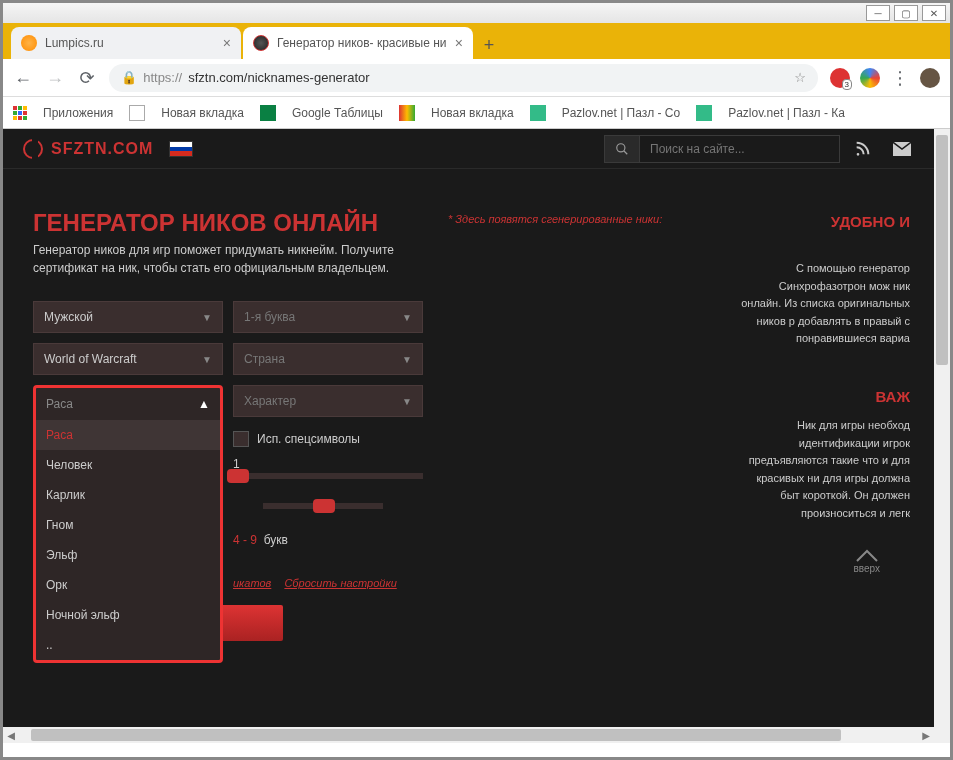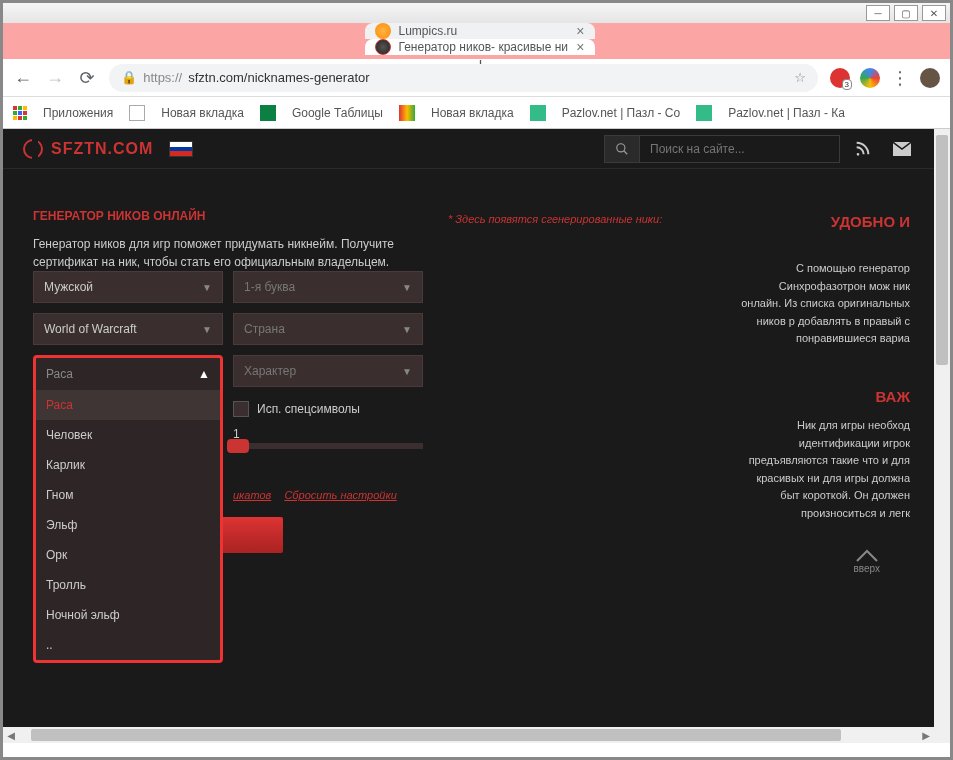--- a/index.html
+++ b/index.html
@@ -2,21 +2,21 @@
 <html><head>
 <meta charset="utf-8">
 <style>
 * { margin:0; padding:0; box-sizing:border-box; font-family:Arial,sans-serif; }
 body { background:#fff; width:953px; height:760px; overflow:hidden; position:relative; }
 
 
 .browser-frame { border:3px solid #888; width:953px; height:760px; position:relative; background:#fff; }
 .titlebar { height:20px; background:linear-gradient(#f5f5f5,#e5e5e5); display:flex; justify-content:flex-end; align-items:center; padding-right:4px; gap:4px; }
 .win-btn { width:24px; height:16px; border:1px solid #999; background:#fff; display:flex; align-items:center; justify-content:center; font-size:10px; color:#555; }
-.tabstrip { height:36px; background:#fca5a5; display:flex; align-items:center; padding-left:8px;flex-direction:column; }
+.tabstrip { height:36px; background:#eab308; display:flex; align-items:flex-end; padding-left:8px; }
 .tab { height:32px; background:#f0f1f3; border-radius:8px 8px 0 0; display:flex; align-items:center; padding:0 10px; margin-right:2px; min-width:230px; font-size:12px; color:#555; position:relative; }
 .tab.active { background:#fff; }
 .tab .favicon { width:16px; height:16px; border-radius:50%; margin-right:8px; }
 .tab .fav-orange { background:radial-gradient(#ffb347,#ff8c00); }
 .tab .fav-dark { background:radial-gradient(#555,#222); border:1px solid #c33; }
 .tab .close { margin-left:auto; font-size:14px; color:#777; padding-left:8px; }
 .newtab { width:28px; height:28px; display:flex; align-items:center; justify-content:center; font-size:18px; color:#555; }
 .addr-row { height:38px; background:#fff; display:flex; align-items:center; padding:0 10px; gap:12px; border-bottom:1px solid #ddd; }
 .nav-icon { width:20px; height:20px; display:flex; align-items:center; justify-content:center; color:#5f6368; font-size:18px; }
 .addr-bar { flex:1; height:28px; background:#f1f3f4; border-radius:14px; display:flex; align-items:center; padding:0 12px; font-size:13px; color:#555; gap:6px; }
@@ -39,22 +39,22 @@
 .logo-text { color:#c33; font-weight:bold; font-size:16px; letter-spacing:1px; }
 .flag { width:24px; height:16px; margin-left:8px; background:linear-gradient(#fff 33%,#0039a6 33%,#0039a6 66%,#d52b1e 66%); border:1px solid #333; }
 .header-right { margin-left:auto; display:flex; align-items:center; gap:4px; }
 .search-box { display:flex; align-items:center; }
 .search-btn { width:36px; height:28px; background:#2a2a2a; display:flex; align-items:center; justify-content:center; color:#888; border:1px solid #3a3a3a; }
 .search-input { width:200px; height:28px; background:#1a1a1a; border:1px solid #3a3a3a; border-left:none; color:#888; padding:0 10px; font-size:12px; }
 .hdr-icon { width:36px; height:36px; display:flex; align-items:center; justify-content:center; color:#ccc; font-size:16px; }
 
 .content { display:flex; padding:40px 30px 0 30px; gap:20px; }
 .left-panel { width:420px; }
-.page-title { color:#c33; font-size:12px; font-weight:bold; margin-bottom:12px; }
-.page-desc { color:#ccc; font-size:12px; line-height:1.5; }
+.page-title { color:#c33; font-size:24px; font-weight:bold; margin-bottom:4px; }
+.page-desc { color:#ccc; font-size:12px; line-height:1.5; margin-bottom:24px; }
 
 .form-grid { display:grid; grid-template-columns:190px 190px; gap:10px; position:relative; }
 .sel { height:32px; background:#3a2e2e; border:1px solid #4a3a3a; display:flex; align-items:center; padding:0 10px; color:#ccc; font-size:12px; position:relative; }
 .sel.placeholder { color:#777; }
 .sel .arrow { margin-left:auto; color:#888; font-size:10px; }
 
 .dropdown-wrap { position:relative; grid-column:1; grid-row:3; }
 .dropdown { position:absolute; top:0; left:0; width:190px; background:#2e2626; border:3px solid #e33; border-radius:4px; z-index:10; }
 .dd-header { height:32px; display:flex; align-items:center; padding:0 10px; color:#888; font-size:12px; }
 .dd-header .arrow { margin-left:auto; color:#fff; }
@@ -240,21 +240,20 @@
                     <span>Раса</span>
                     <span class="arrow">▲</span>
                   </div>
                 <div class="dd-list">
                   <div class="dd-item sel-item">Раса</div>
                   <div class="dd-item">Человек</div>
                   <div class="dd-item">Карлик</div>
                   <div class="dd-item">Гном</div>
                   <div class="dd-item">Эльф</div>
                   <div class="dd-item">Орк</div>
-                  <div class="dd-item">Тролль</div>
                   <div class="dd-item">Ночной эльф</div>
                   <div class="dd-item">..</div>
                 </div>
               </div>
             </div>
 
             <div class="sel placeholder" style="grid-column:2;grid-row:3">
                 <span>Характер</span>
                 <span class="arrow">▼</span>
               </div>
@@ -264,20 +263,26 @@
               <span>Исп. спецсимволы</span>
             </div>
 
             <div class="slider-row" style="grid-row:5">
               <span>1</span>
               <div class="slider-track">
                   <div class="slider-thumb" style="left:-6px"></div>
                 </div>
             </div>
 
+            <div class="slider-row" style="grid-row:6;margin-top:12px">
+              <div class="slider-track" style="width:120px;margin-left:30px">
+                  <div class="slider-thumb" style="left:50px"></div>
+                </div>
+              <div class="slider-range"><span>4 - 9</span> &nbsp;<span style="color:#ccc">букв</span></div>
+            </div>
 
             <div class="actions" style="grid-row:7">
               <a>икатов</a>
               <a>Сбросить настройки</a>
             </div>
 
             <div class="create-btn" style="grid-row:8">
                 <span>дать</span>
               </div>
           </div>

